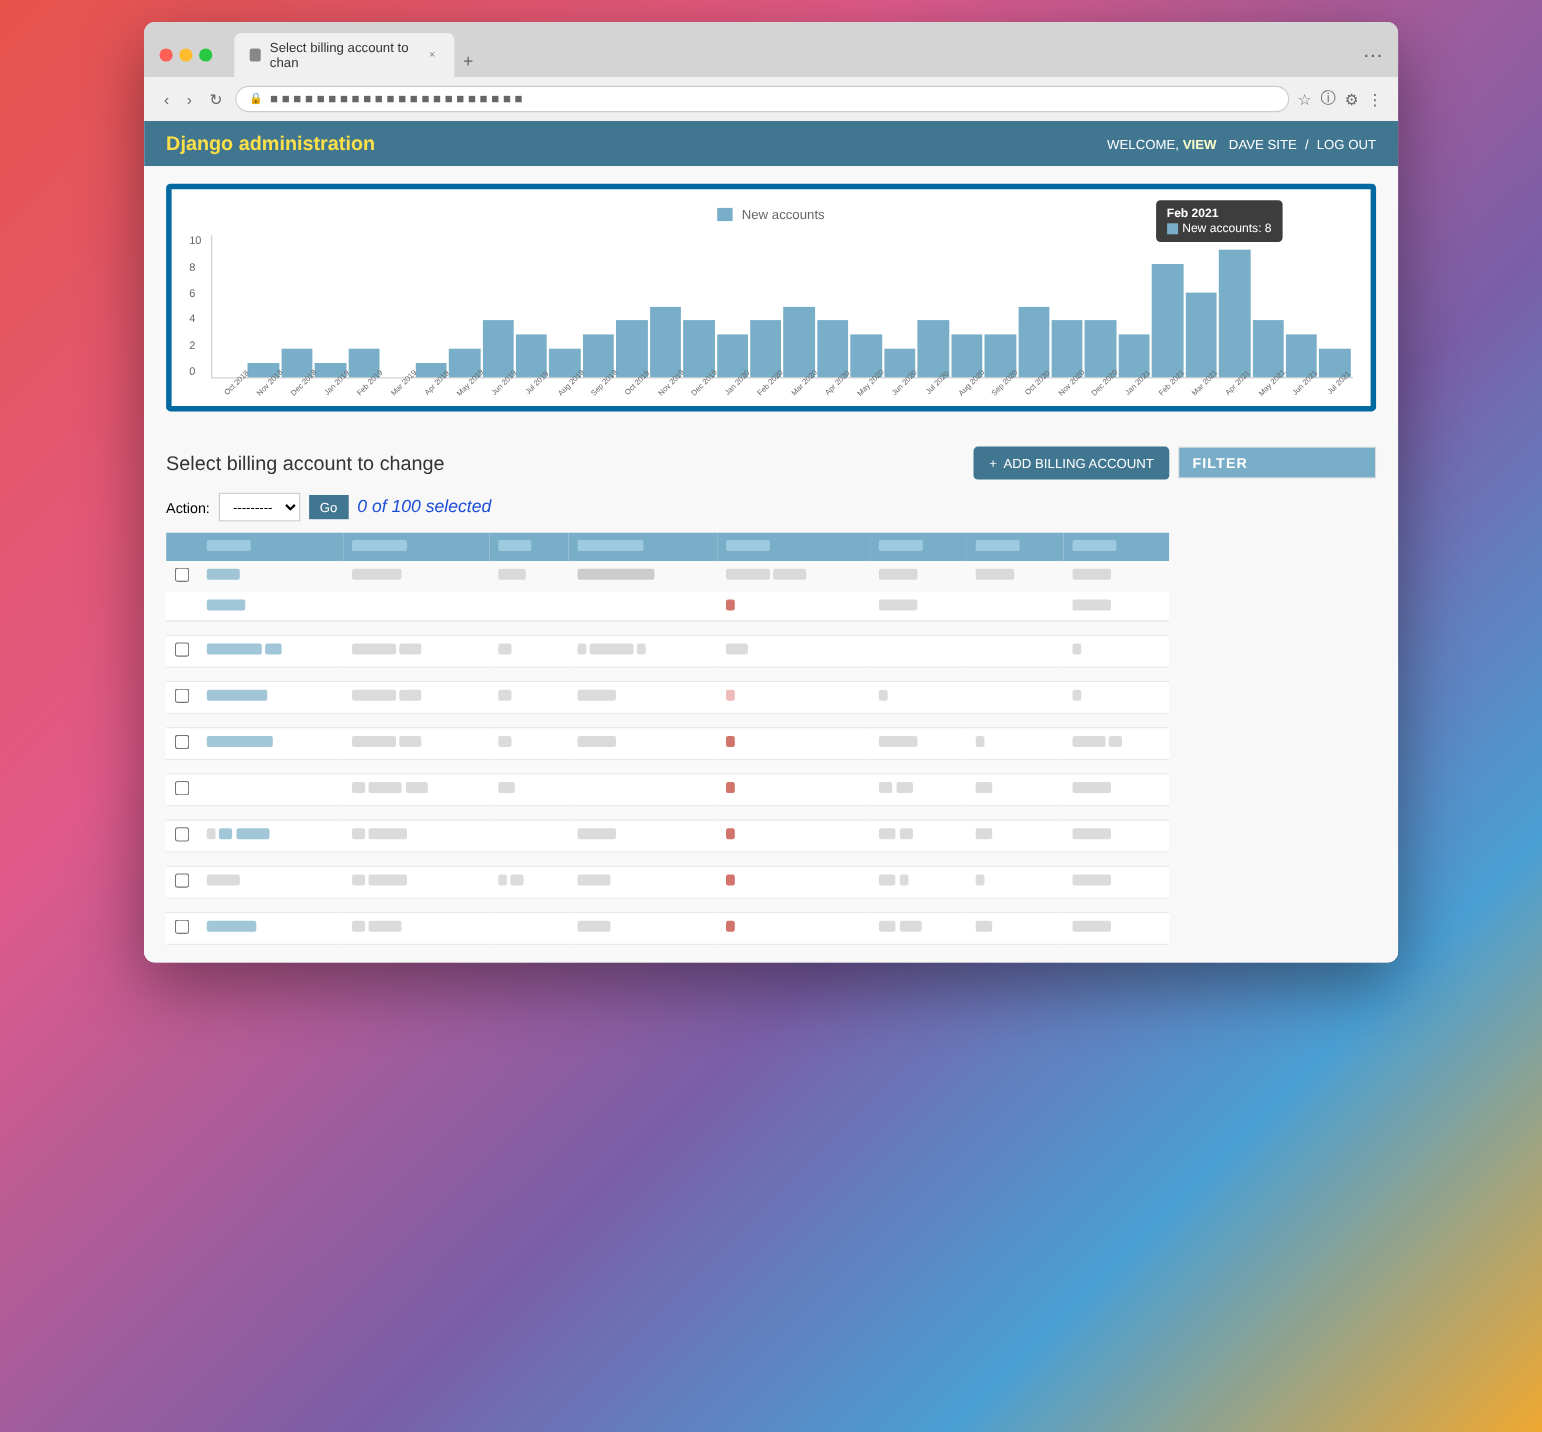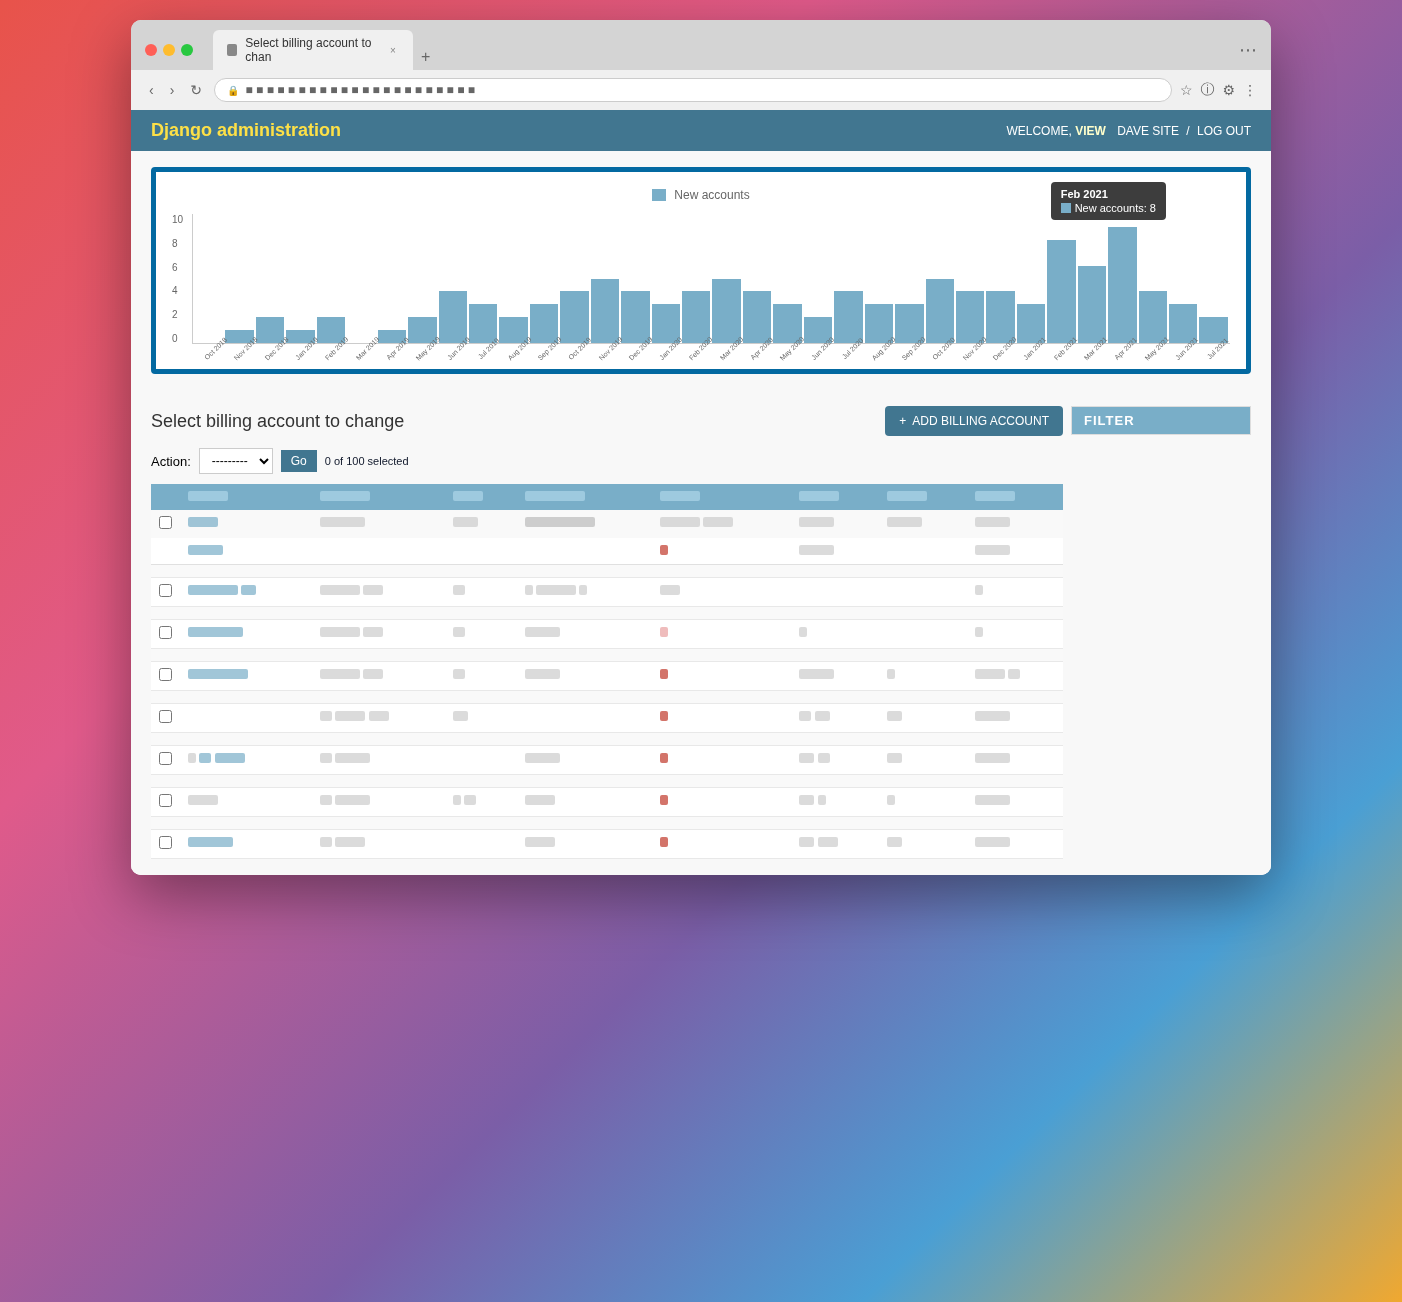--- a/index.html
+++ b/index.html
@@ -242,21 +242,21 @@
       background: #fff;
     }
     .go-btn {
       background: #417690;
       color: #fff;
       border: none;
       padding: 4px 10px;
       font-size: 12px;
       cursor: pointer;
     }
-    .selected-count { color: #0f172a; font-size: 11px; }
+    .selected-count { color: #1d4ed8; font-size: 16px; font-style: italic; }
 
     
     .results-table {
       width: 100%;
       border-collapse: collapse;
       font-size: 12px;
     }
     .results-table thead th {
       background: #79aec8;
       color: #fff;

